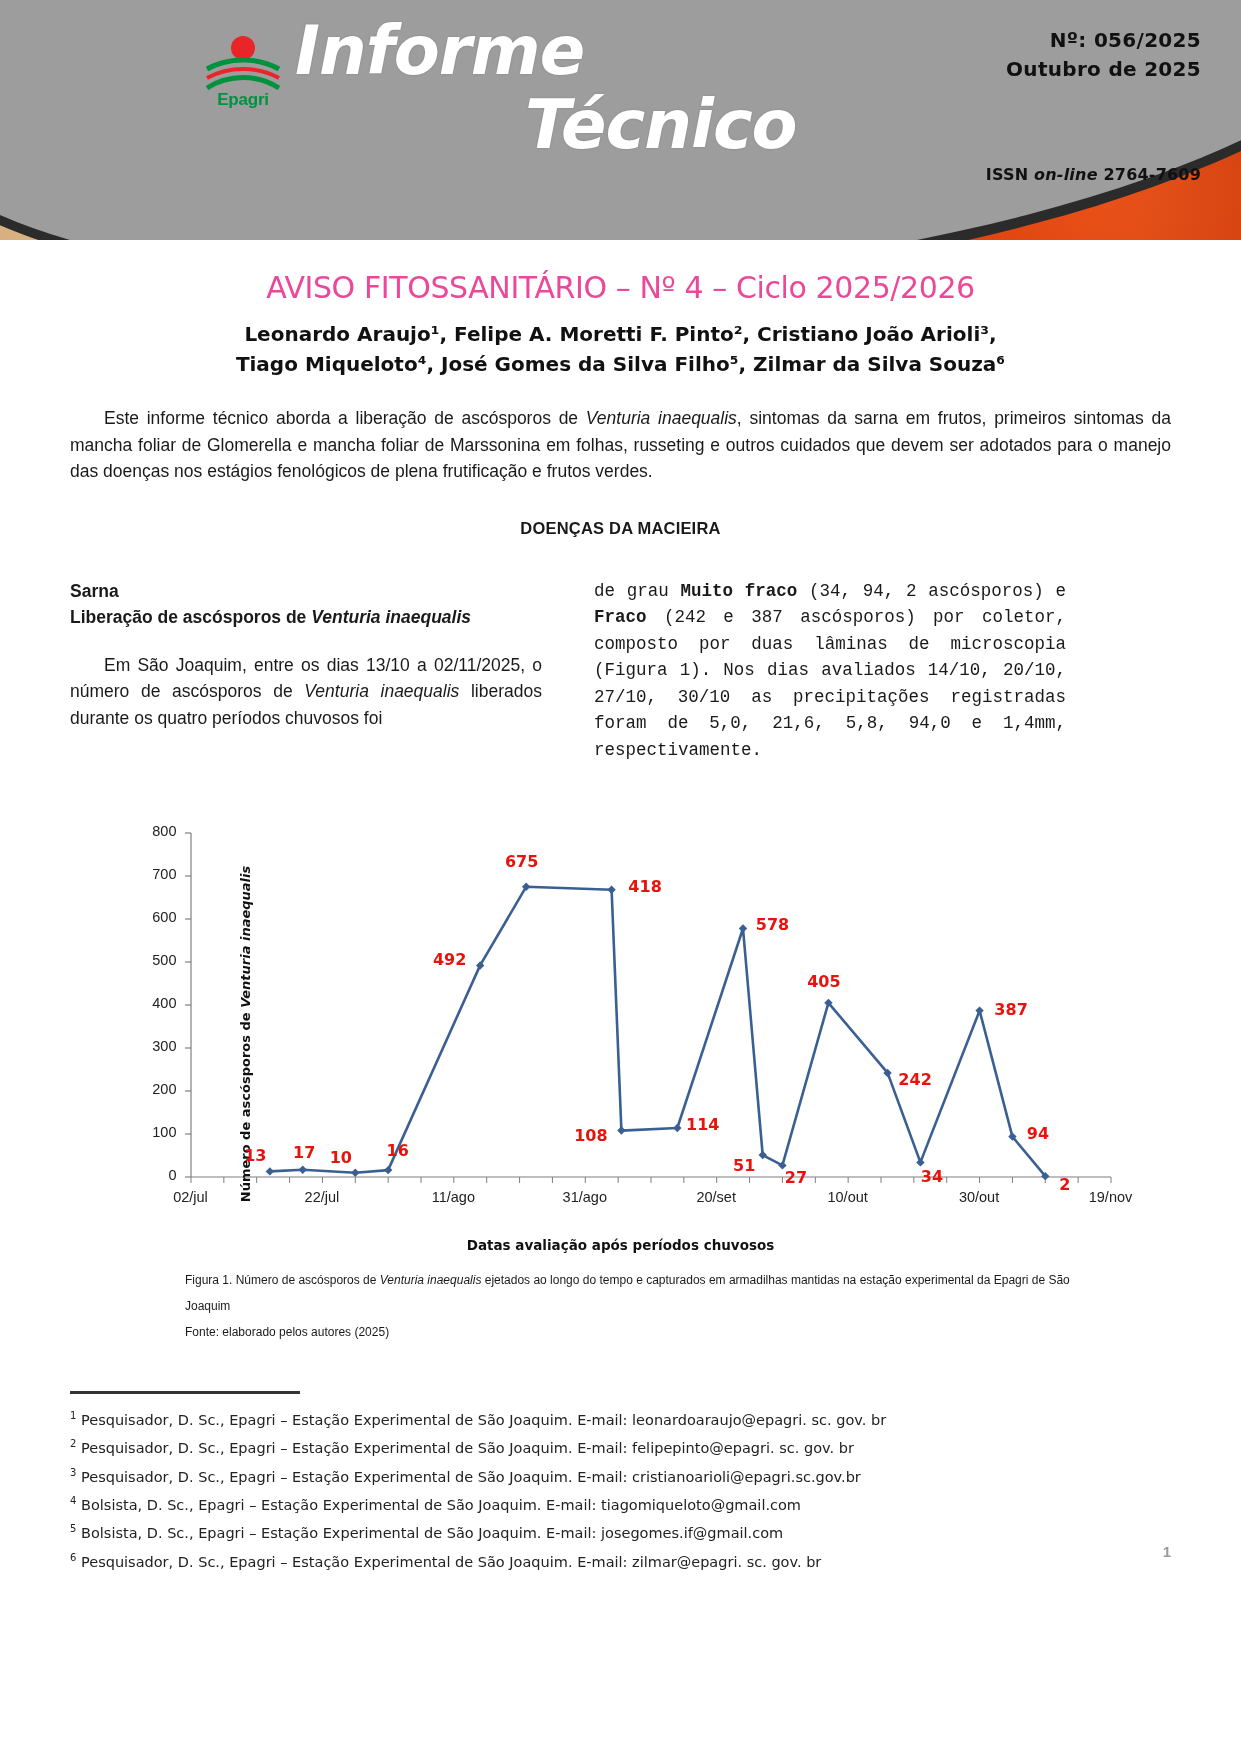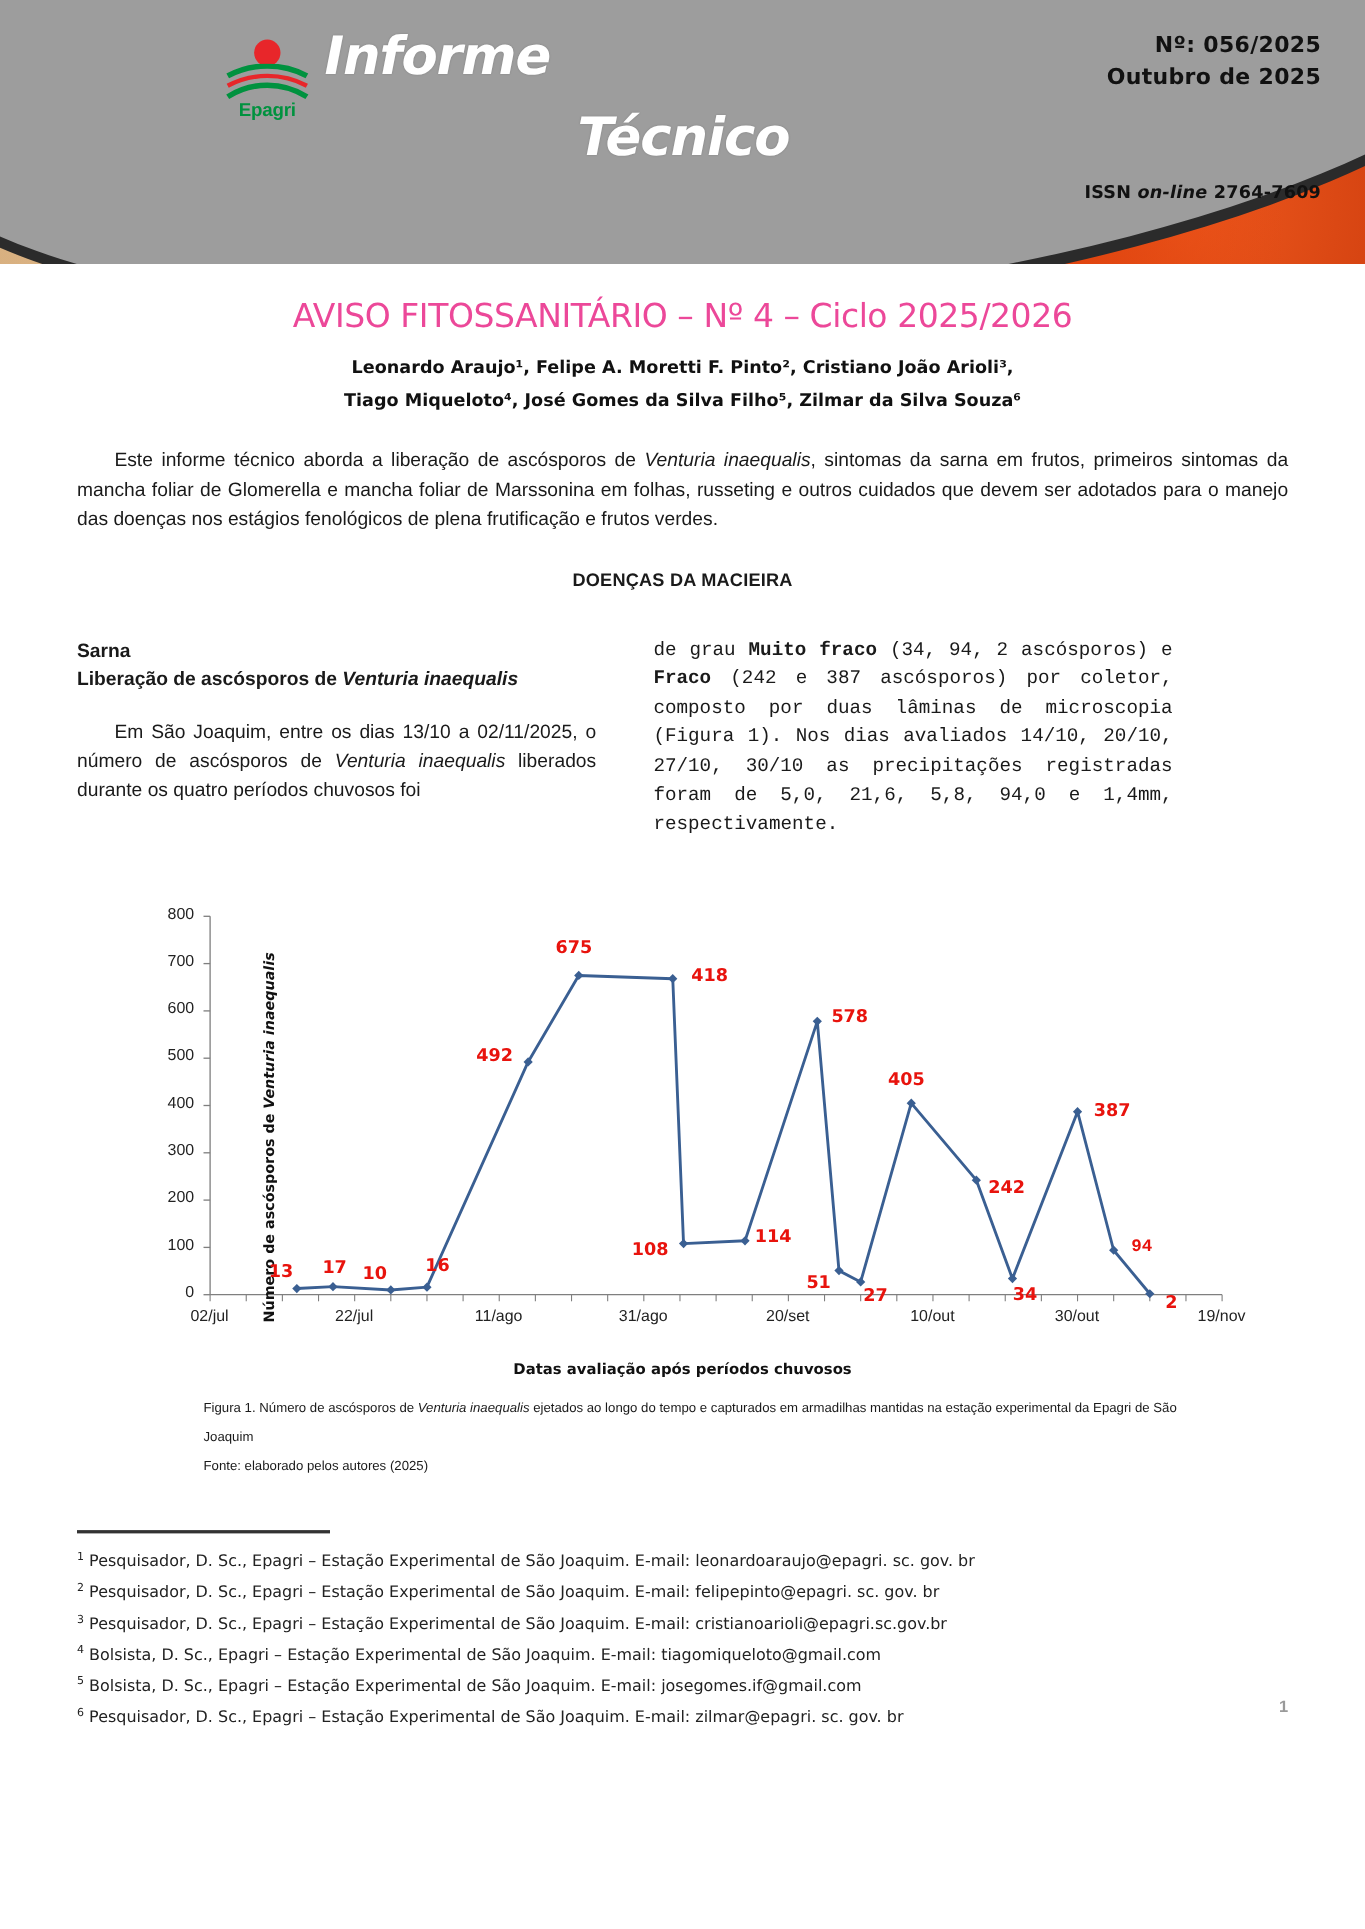--- a/index.html
+++ b/index.html
@@ -46,21 +46,21 @@
   .logo-arc{position:absolute;left:0;top:22px;width:76px;height:34px;}
   .logo-text{
     position:absolute;left:0;top:54px;width:76px;text-align:center;
     font-family:"Liberation Sans", sans-serif;
     font-weight:bold;font-size:17px;color:#00923f;letter-spacing:-.2px;
   }
   .it-title{
     position:absolute;left:295px;top:14px;
     font-family:"DejaVu Sans", sans-serif;
     font-style:italic;font-weight:bold;
-    font-size:48px;line-height:74px;color:#ffffff;
+    font-size:67px;line-height:74px;color:#ffffff;
     letter-spacing:-1px;
     text-shadow:0 0 2px rgba(0,0,0,.18);
   }
   .it-title .l2{display:block;margin-left:230px;}
   .hdr-right{
     position:absolute;right:40px;top:26px;text-align:right;
     font-family:"DejaVu Sans", sans-serif;
     font-weight:bold;font-size:20px;line-height:29px;color:#111;
     letter-spacing:.3px;
   }
@@ -75,21 +75,21 @@
   .page{position:relative;padding:0 70px;}
 
   .doc-title{
     margin:30px 0 0 0;text-align:center;
     font-family:"DejaVu Sans", sans-serif;
     font-weight:normal;font-size:30px;color:#ec4899;letter-spacing:-.4px;
   }
   .authors{
     margin:14px 0 0 0;text-align:center;
     font-family:"DejaVu Sans", sans-serif;
-    font-weight:bold;font-size:16px;line-height:30px;color:#111;
+    font-weight:bold;font-size:20px;line-height:30px;color:#111;
   }
 
   .abstract{
     margin:26px 0 0 0;
     font-size:17.5px;line-height:26.5px;text-align:justify;
     text-indent:34px;
   }
   .abstract i{font-style:italic;}
 
   .section-head{
@@ -327,21 +327,21 @@
           <div class="dlabel" style="left: 574.571px; top: 66.76px;">418</div>
           <div class="dlabel" style="left: 520.429px; top: 315.56px;">108</div>
           <div class="dlabel" style="left: 632.286px; top: 304.98px;">114</div>
           <div class="dlabel" style="left: 702px; top: 105.46px;">578</div>
           <div class="dlabel" style="left: 673.714px; top: 346.07px;">51</div>
           <div class="dlabel" style="left: 725.429px; top: 358.39px;">27</div>
           <div class="dlabel" style="left: 753.429px; top: 161.85px;">405</div>
           <div class="dlabel" style="left: 844.571px; top: 259.94px;">242</div>
           <div class="dlabel" style="left: 861.429px; top: 357.38px;">34</div>
           <div class="dlabel" style="left: 940.571px; top: 189.59px;">387</div>
-          <div class="dlabel" style="left: 967.429px; top: 313.58px; font-family: Liberation Mono, monospace;">94</div>
+          <div class="dlabel" style="left: 967.429px; top: 313.58px;">94</div>
           <div class="dlabel" style="left: 994.286px; top: 365.14px;">2</div>
         </div>
       <div class="xlabel">Datas avaliação após períodos chuvosos</div>
     </div>
 
     <div class="fig-cap">
       <div><span>Figura 1. Número de ascósporos de </span><i>Venturia inaequalis</i><span> ejetados ao longo do tempo e capturados em armadilhas mantidas na estação experimental da Epagri de São Joaquim</span></div>
       <div>Fonte: elaborado pelos autores (2025)</div>
     </div>
   </div>

